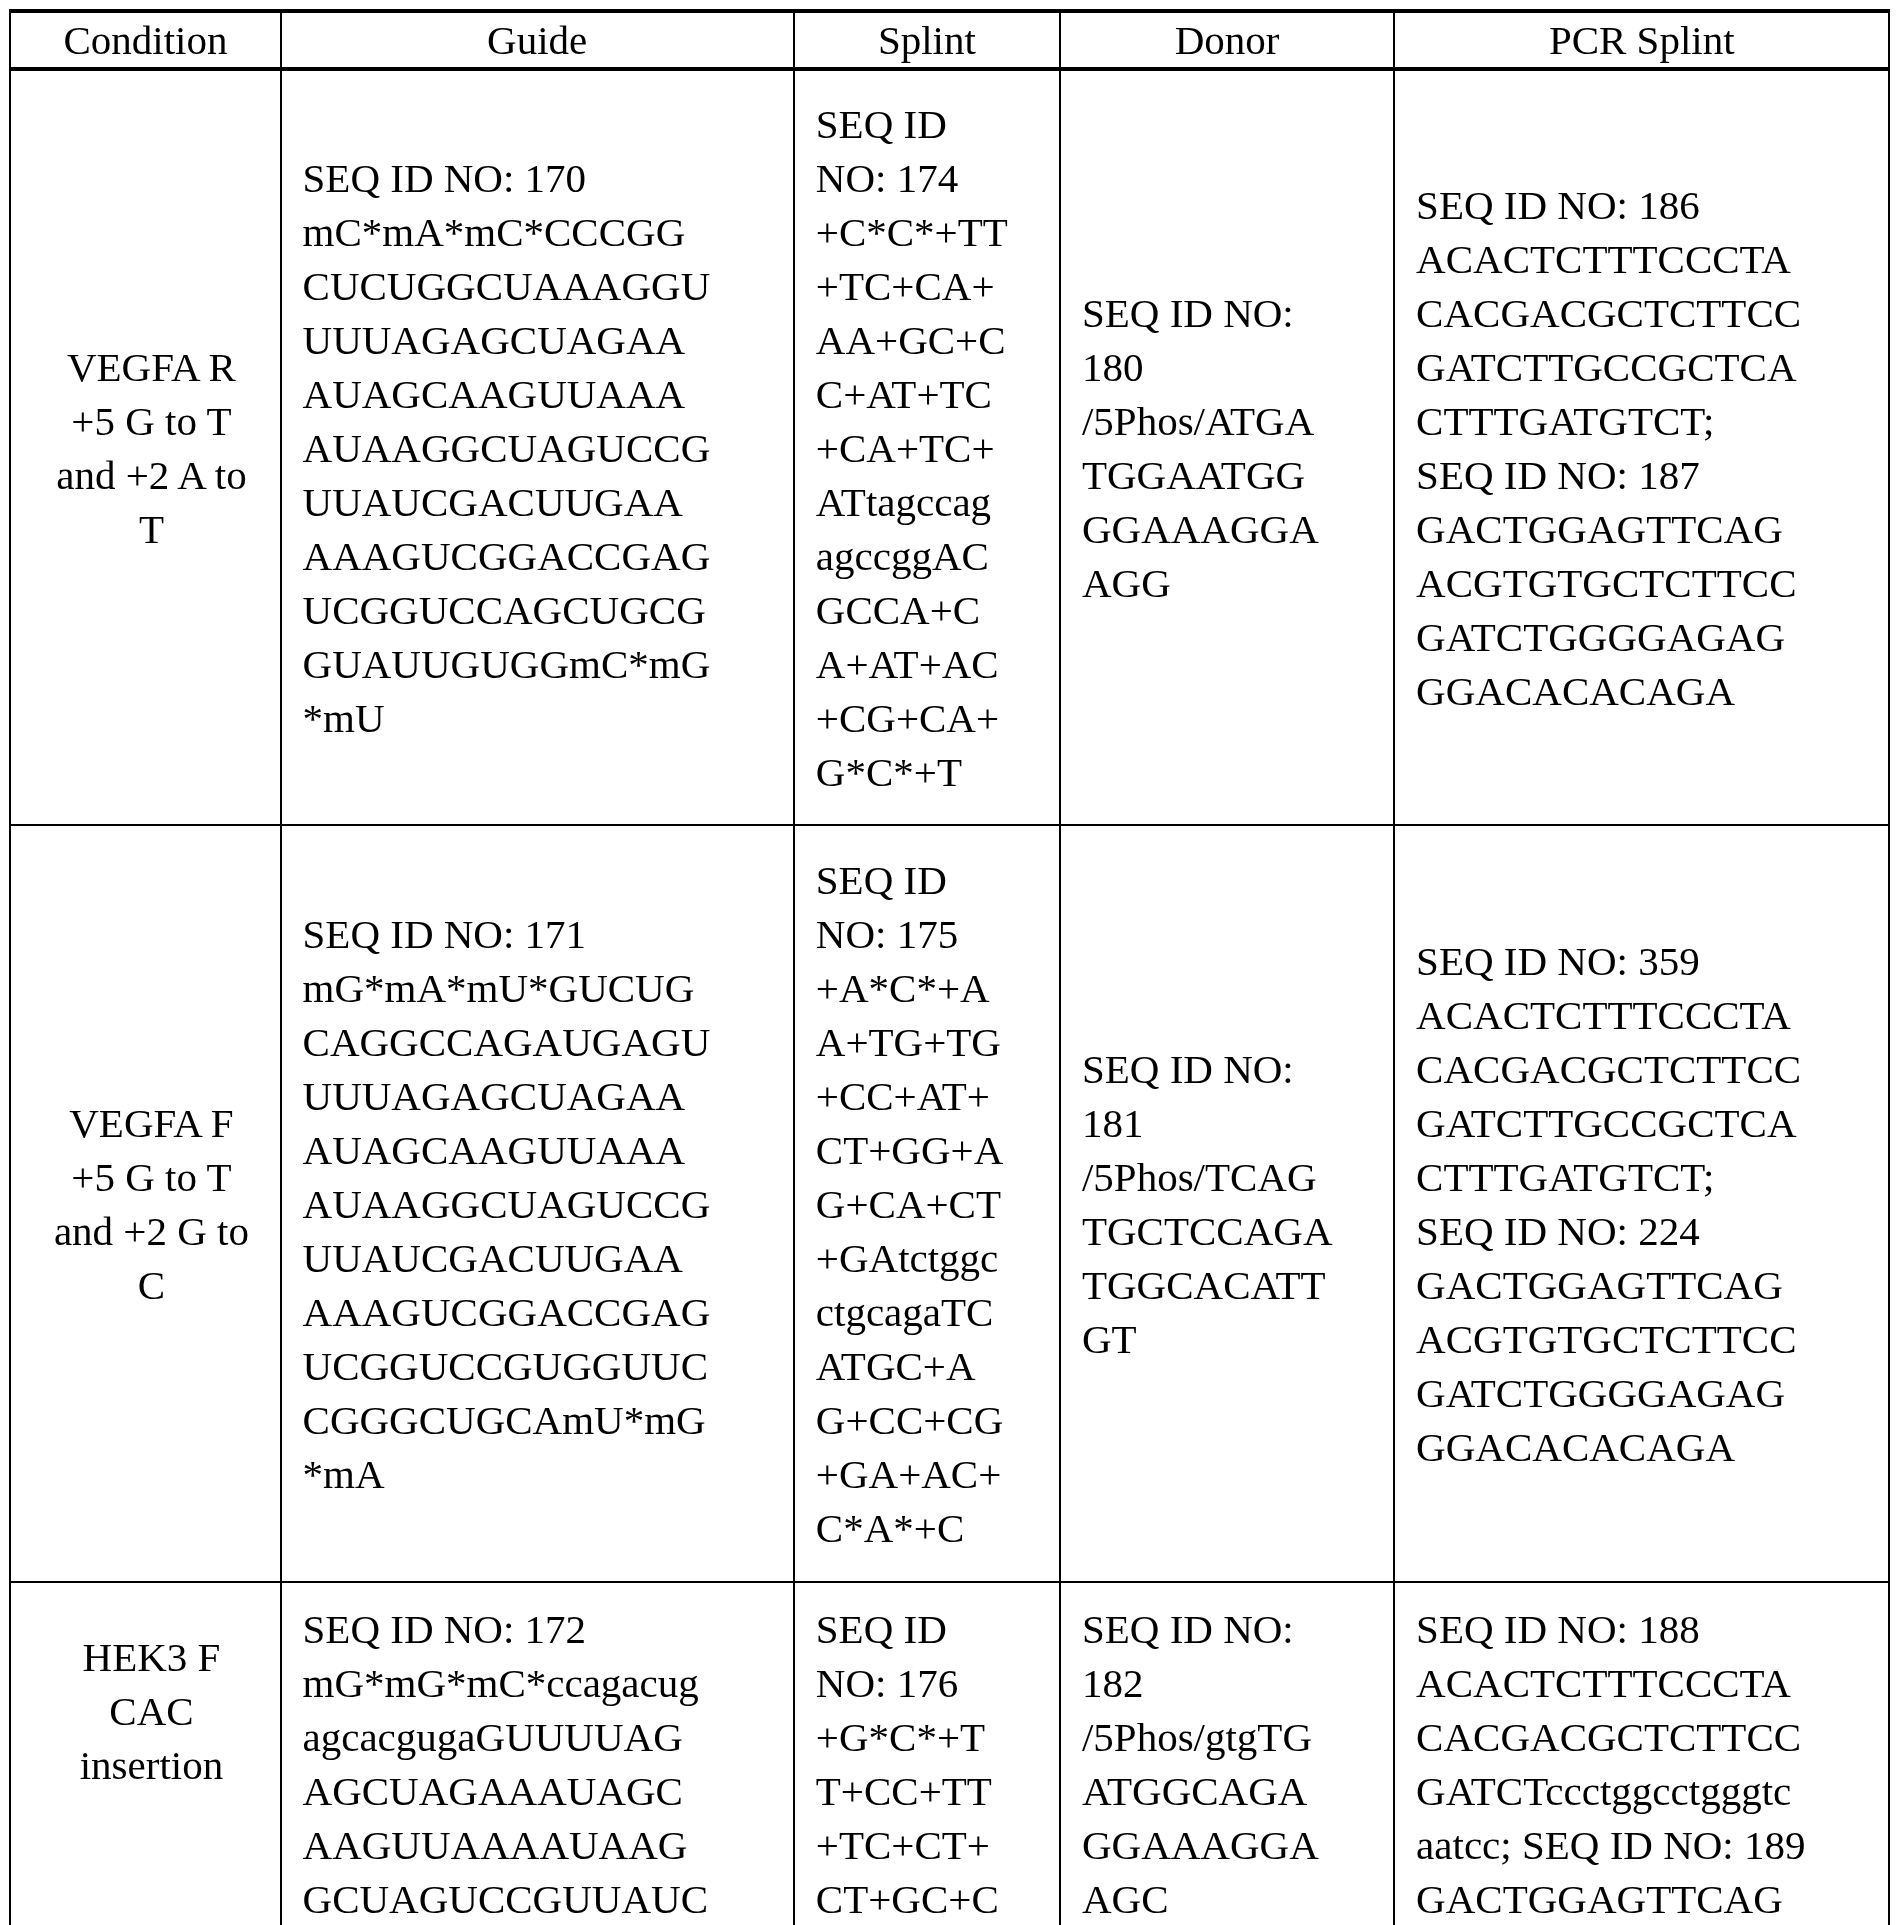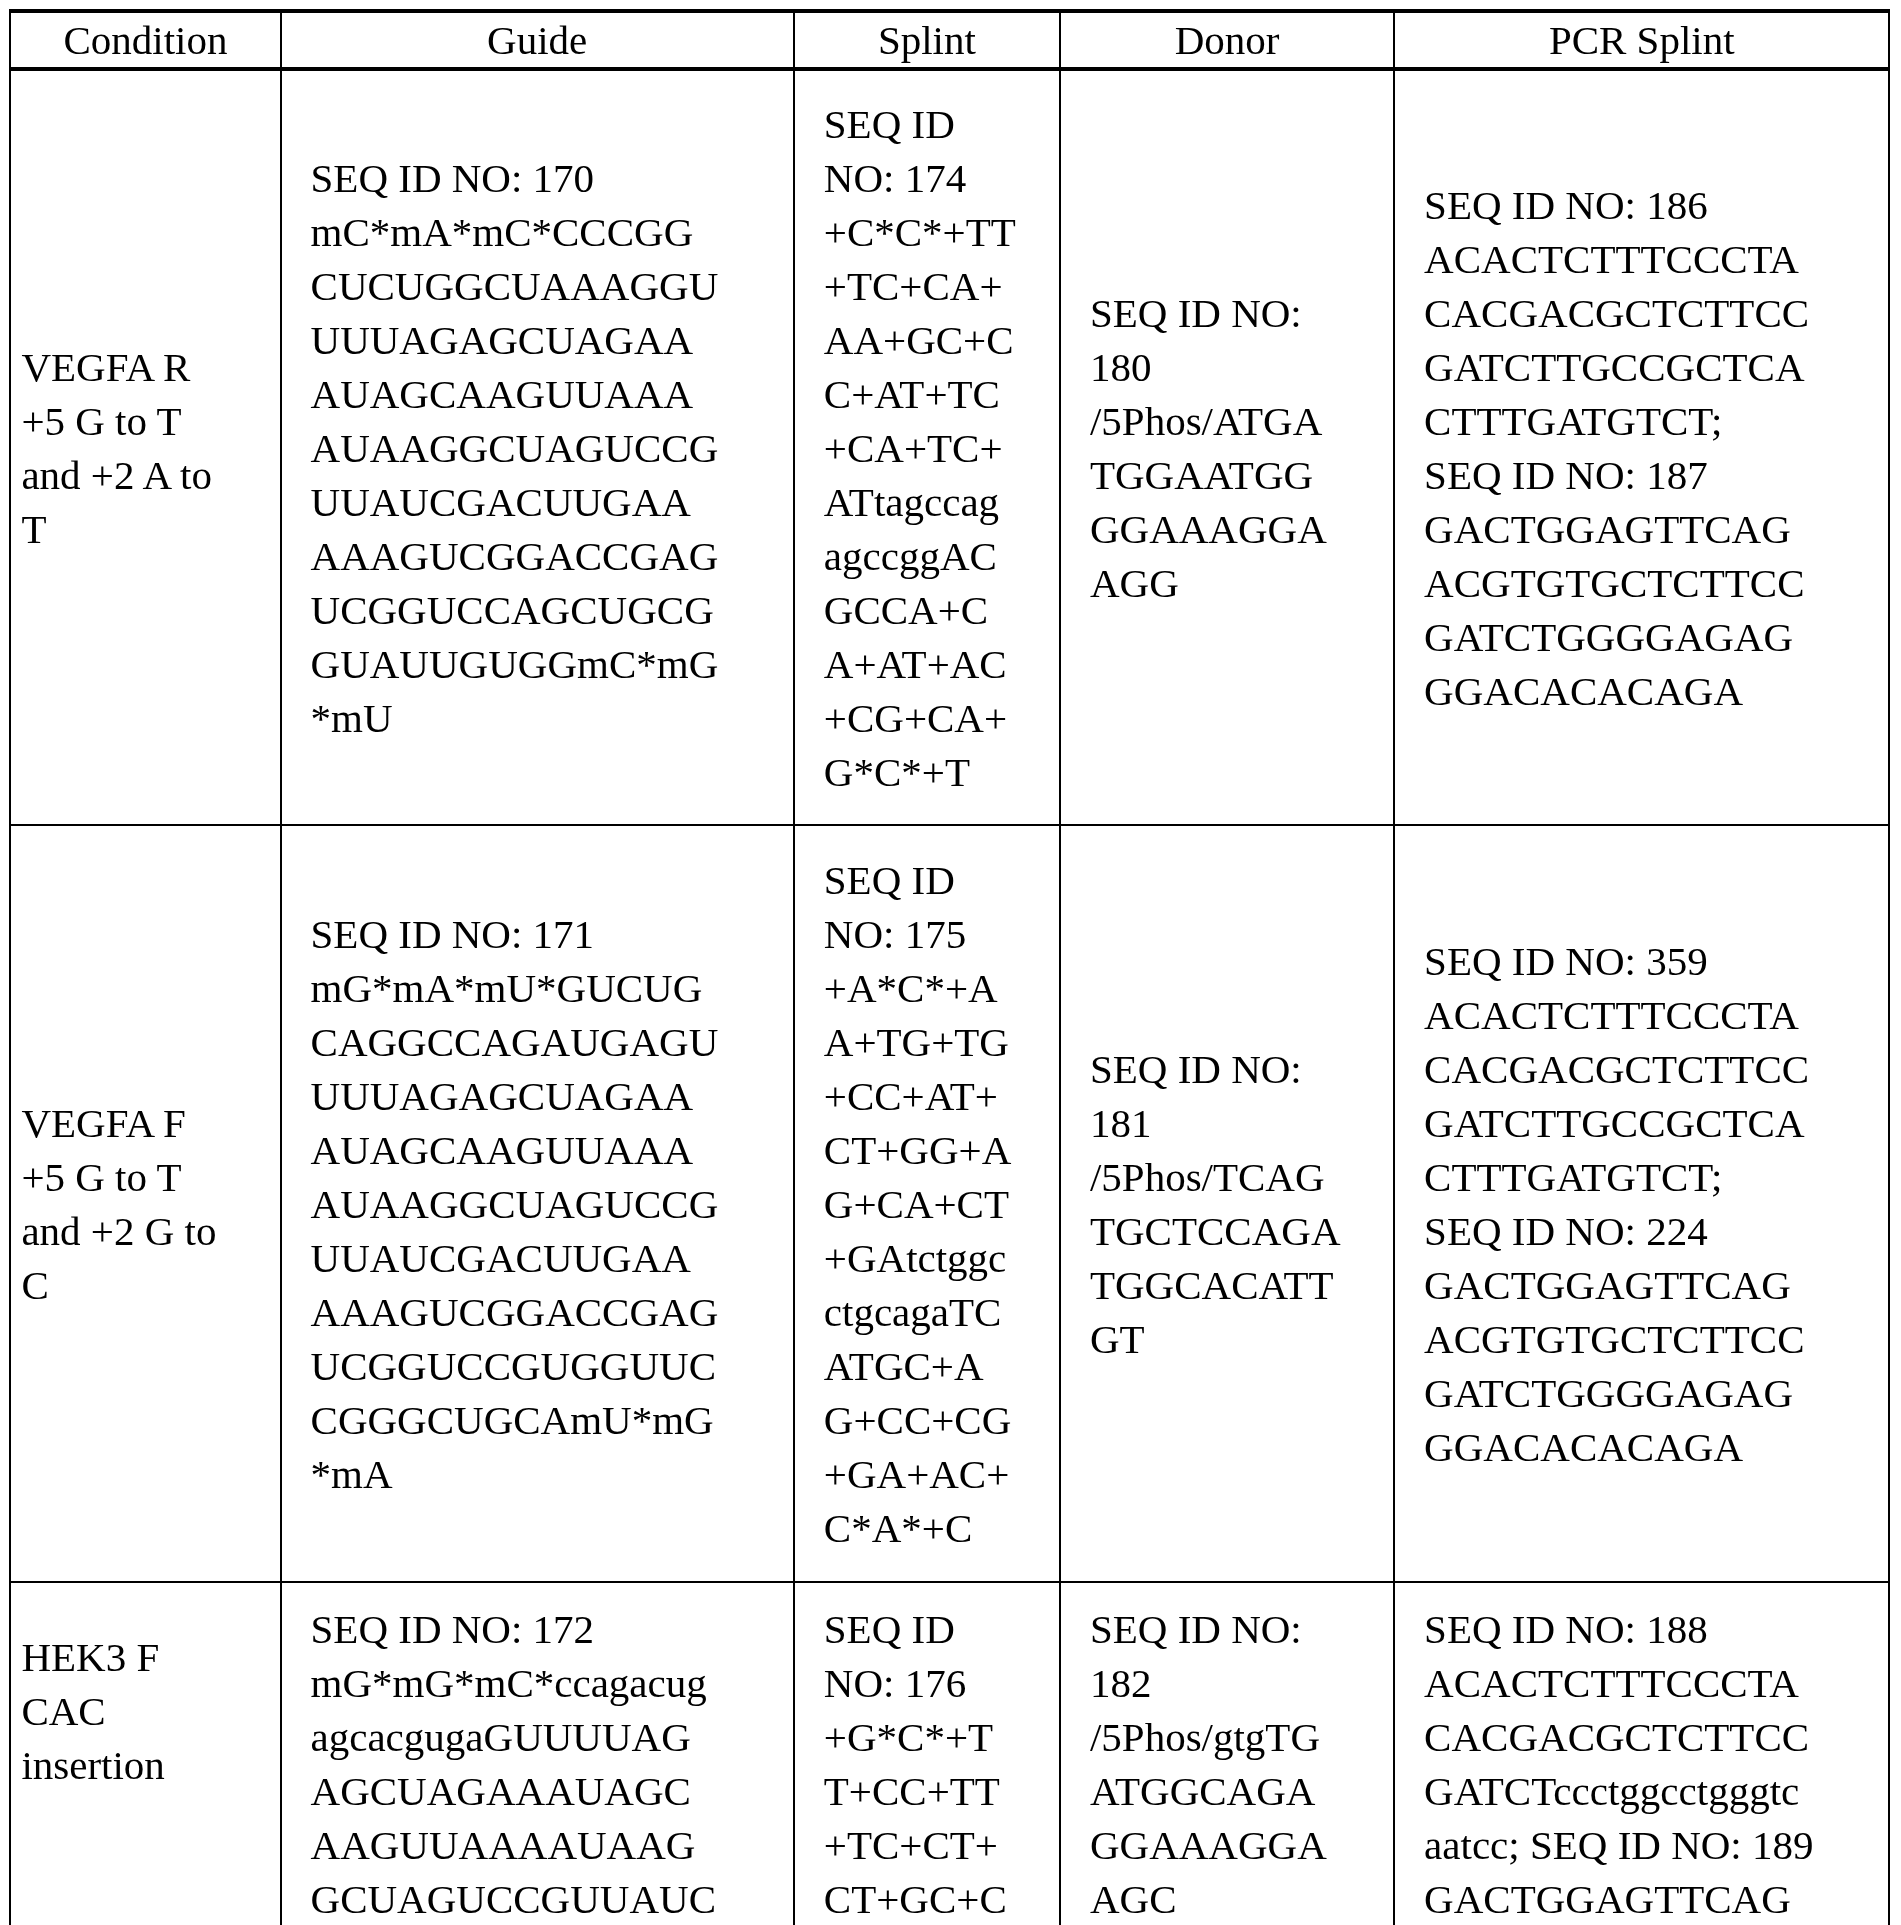--- a/index.html
+++ b/index.html
@@ -39,25 +39,24 @@
     border-top-width: 4.7px;
   }
   .table tr.r1 td { height: 753px; }
   .table tr.r2 td { height: 755px; }
   .table tr.r3 td { height: 323px; border-bottom-width: 4.7px; vertical-align: top; }
   .cell {
     font-size: 41px;
     line-height: 54px;
     padding-left: 21px;
     white-space: nowrap;
-    margin-left: 8px;
   }
   .cond {
-    text-align: left;
-    padding-left: 2px;
+    text-align: center;
+    padding-left: 12px;
   }
   .line { display: block; }
   .c-cond { width: 270px; }
   .c-guide { width: 513px; }
   .c-splint { width: 266px; }
   .c-donor { width: 334px; }
   .c-pcr { width: 495px; }
   .table tr.r3 .cell { padding-top: 19px; }
   .table tr.r3 .cond { padding-top: 47px; }
 </style>

